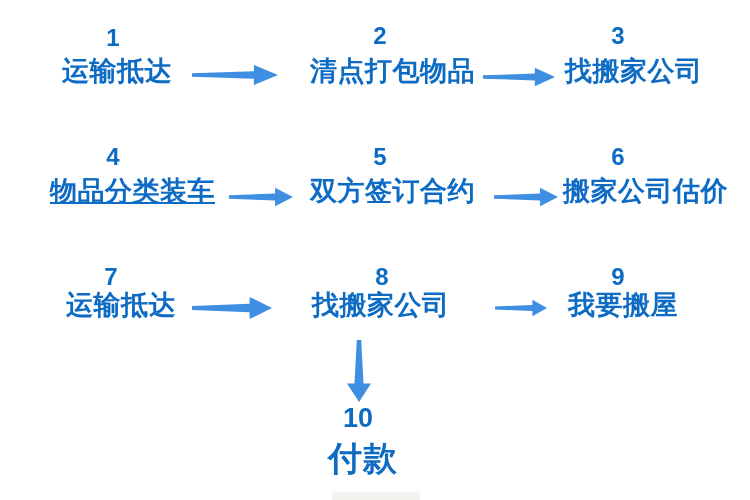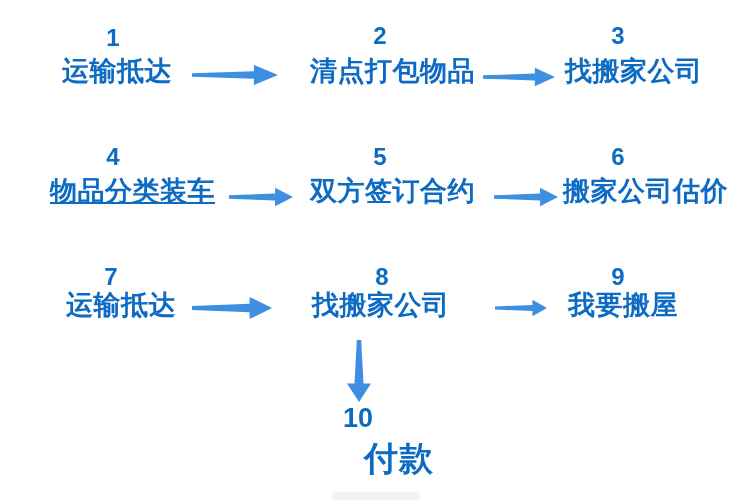--- a/index.html
+++ b/index.html
@@ -33,21 +33,21 @@
     position: absolute;
     color: var(--text-blue);
     font-weight: bold;
     font-size: 27px;
     line-height: 1.1;
     white-space: nowrap;
     letter-spacing: 0.5px;
   }
   .centered { transform: translateX(-50%); text-align: right; }
   .num-10 { font-size: 27px; }
-  .label-10 { font-size: 34px; letter-spacing: 1px; margin-left: 36px; }
+  .label-10 { font-size: 34px; letter-spacing: 1px; }
   .arrow { position: absolute; display: block; }
   .smudge {
     position: absolute;
     left: 332px; top: 492px;
     width: 88px; height: 9px;
     background: #f2f3ee;
     border-radius: 4px 4px 0 0;
   }
 </style>
 </head>

